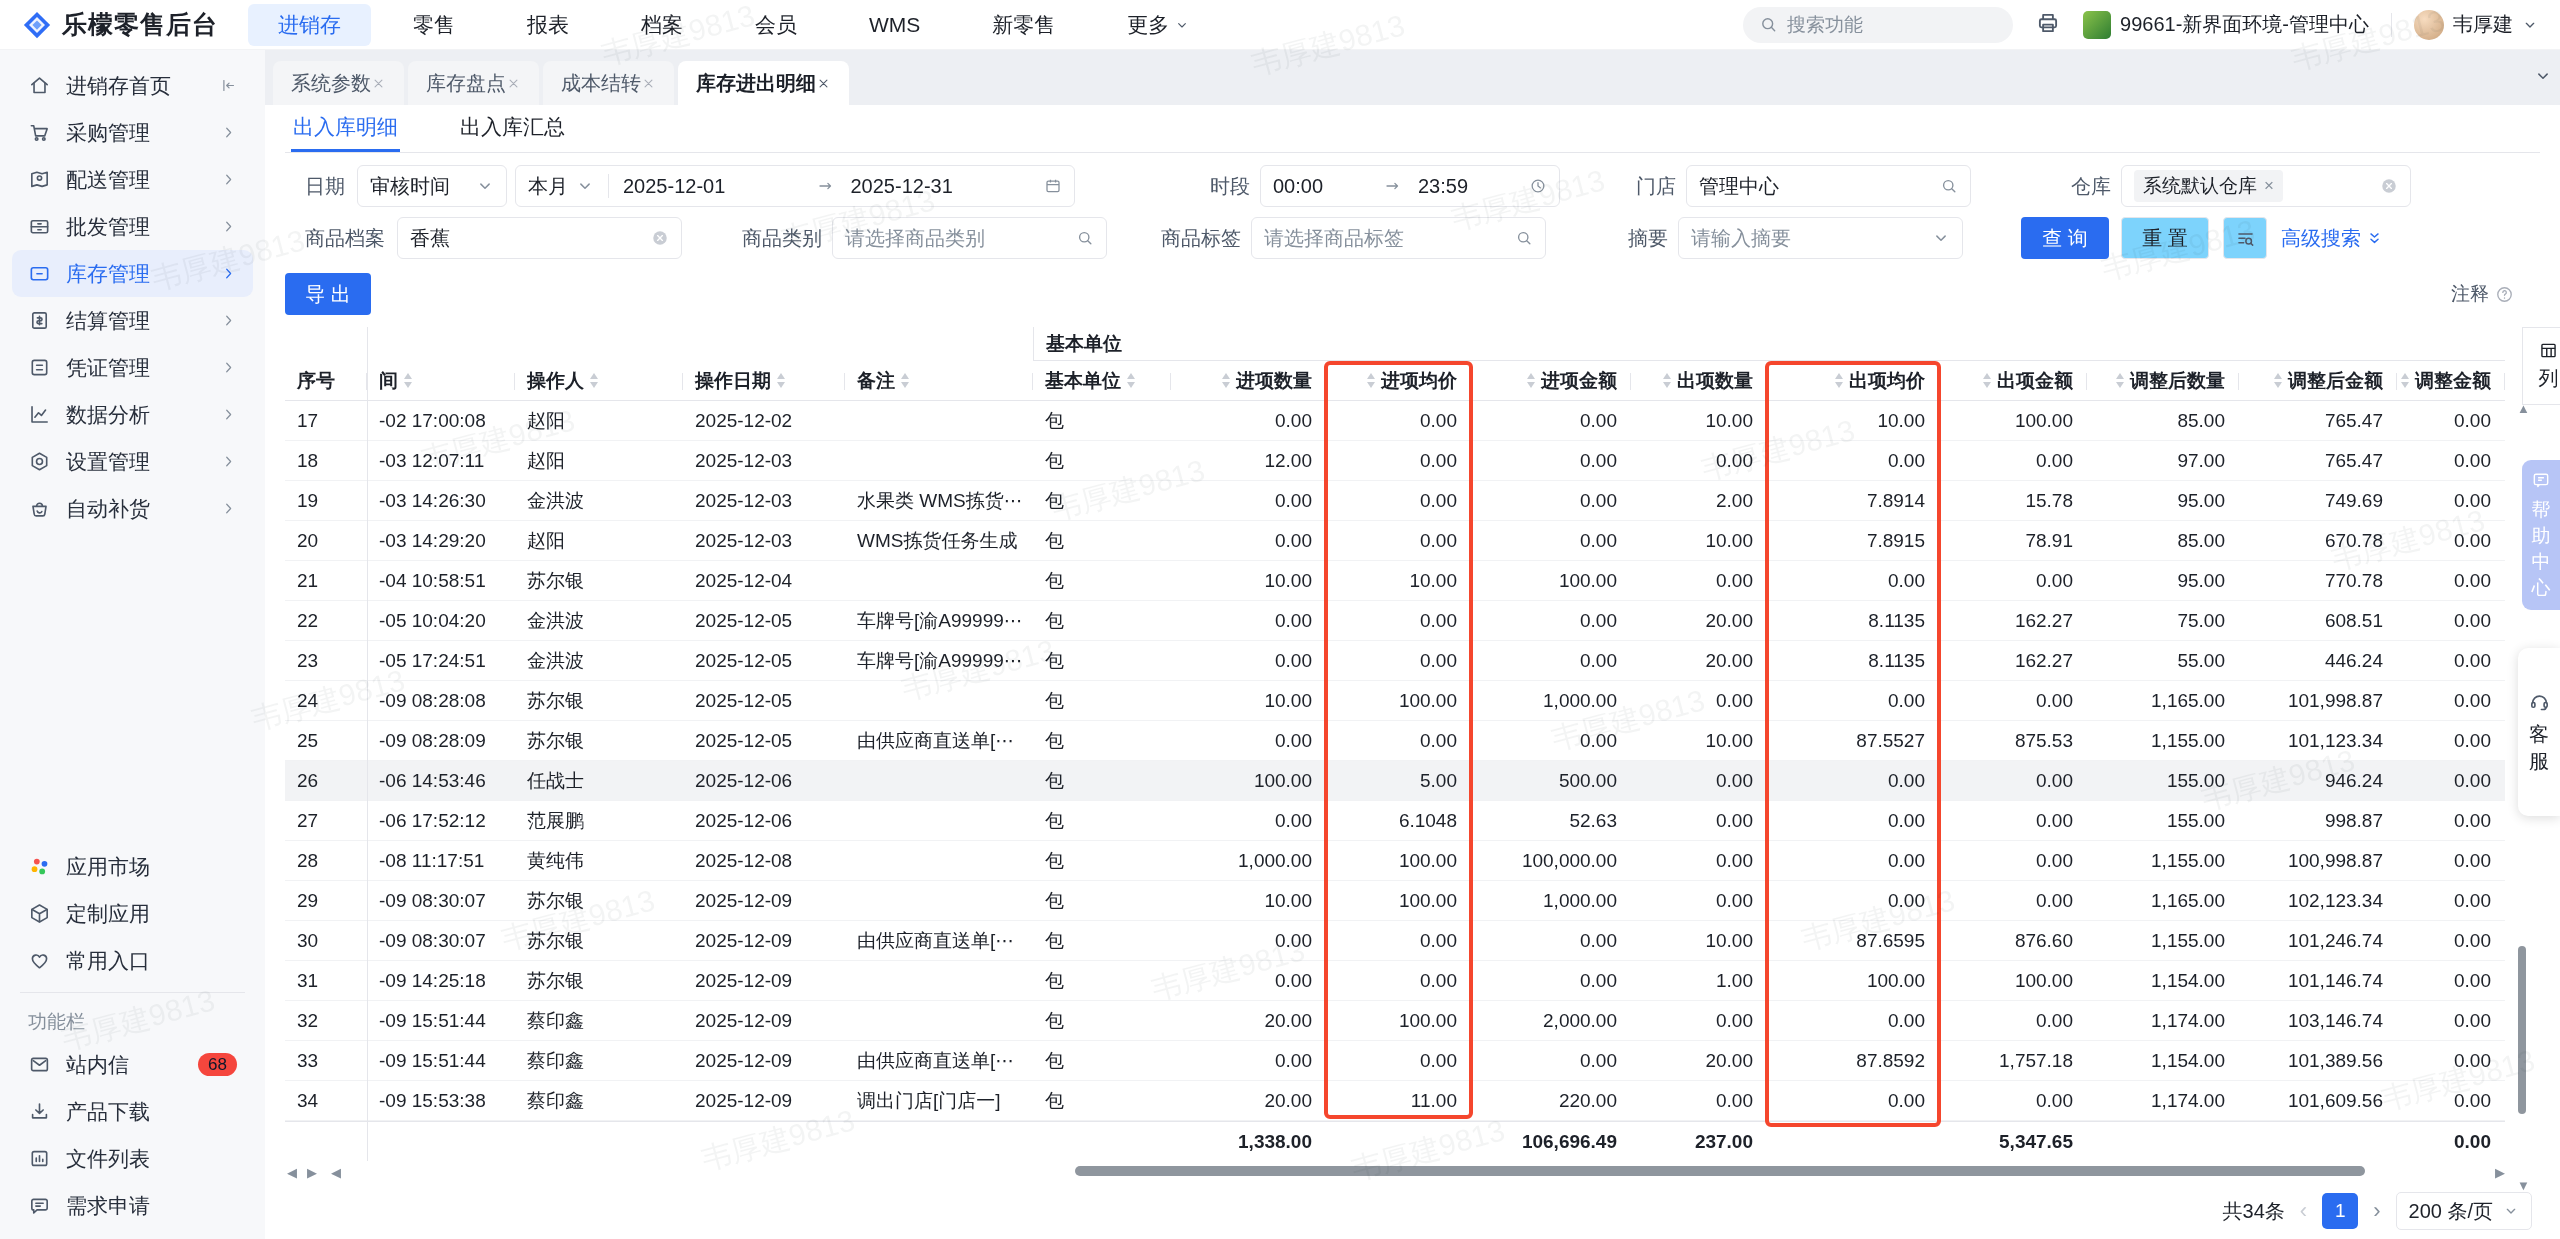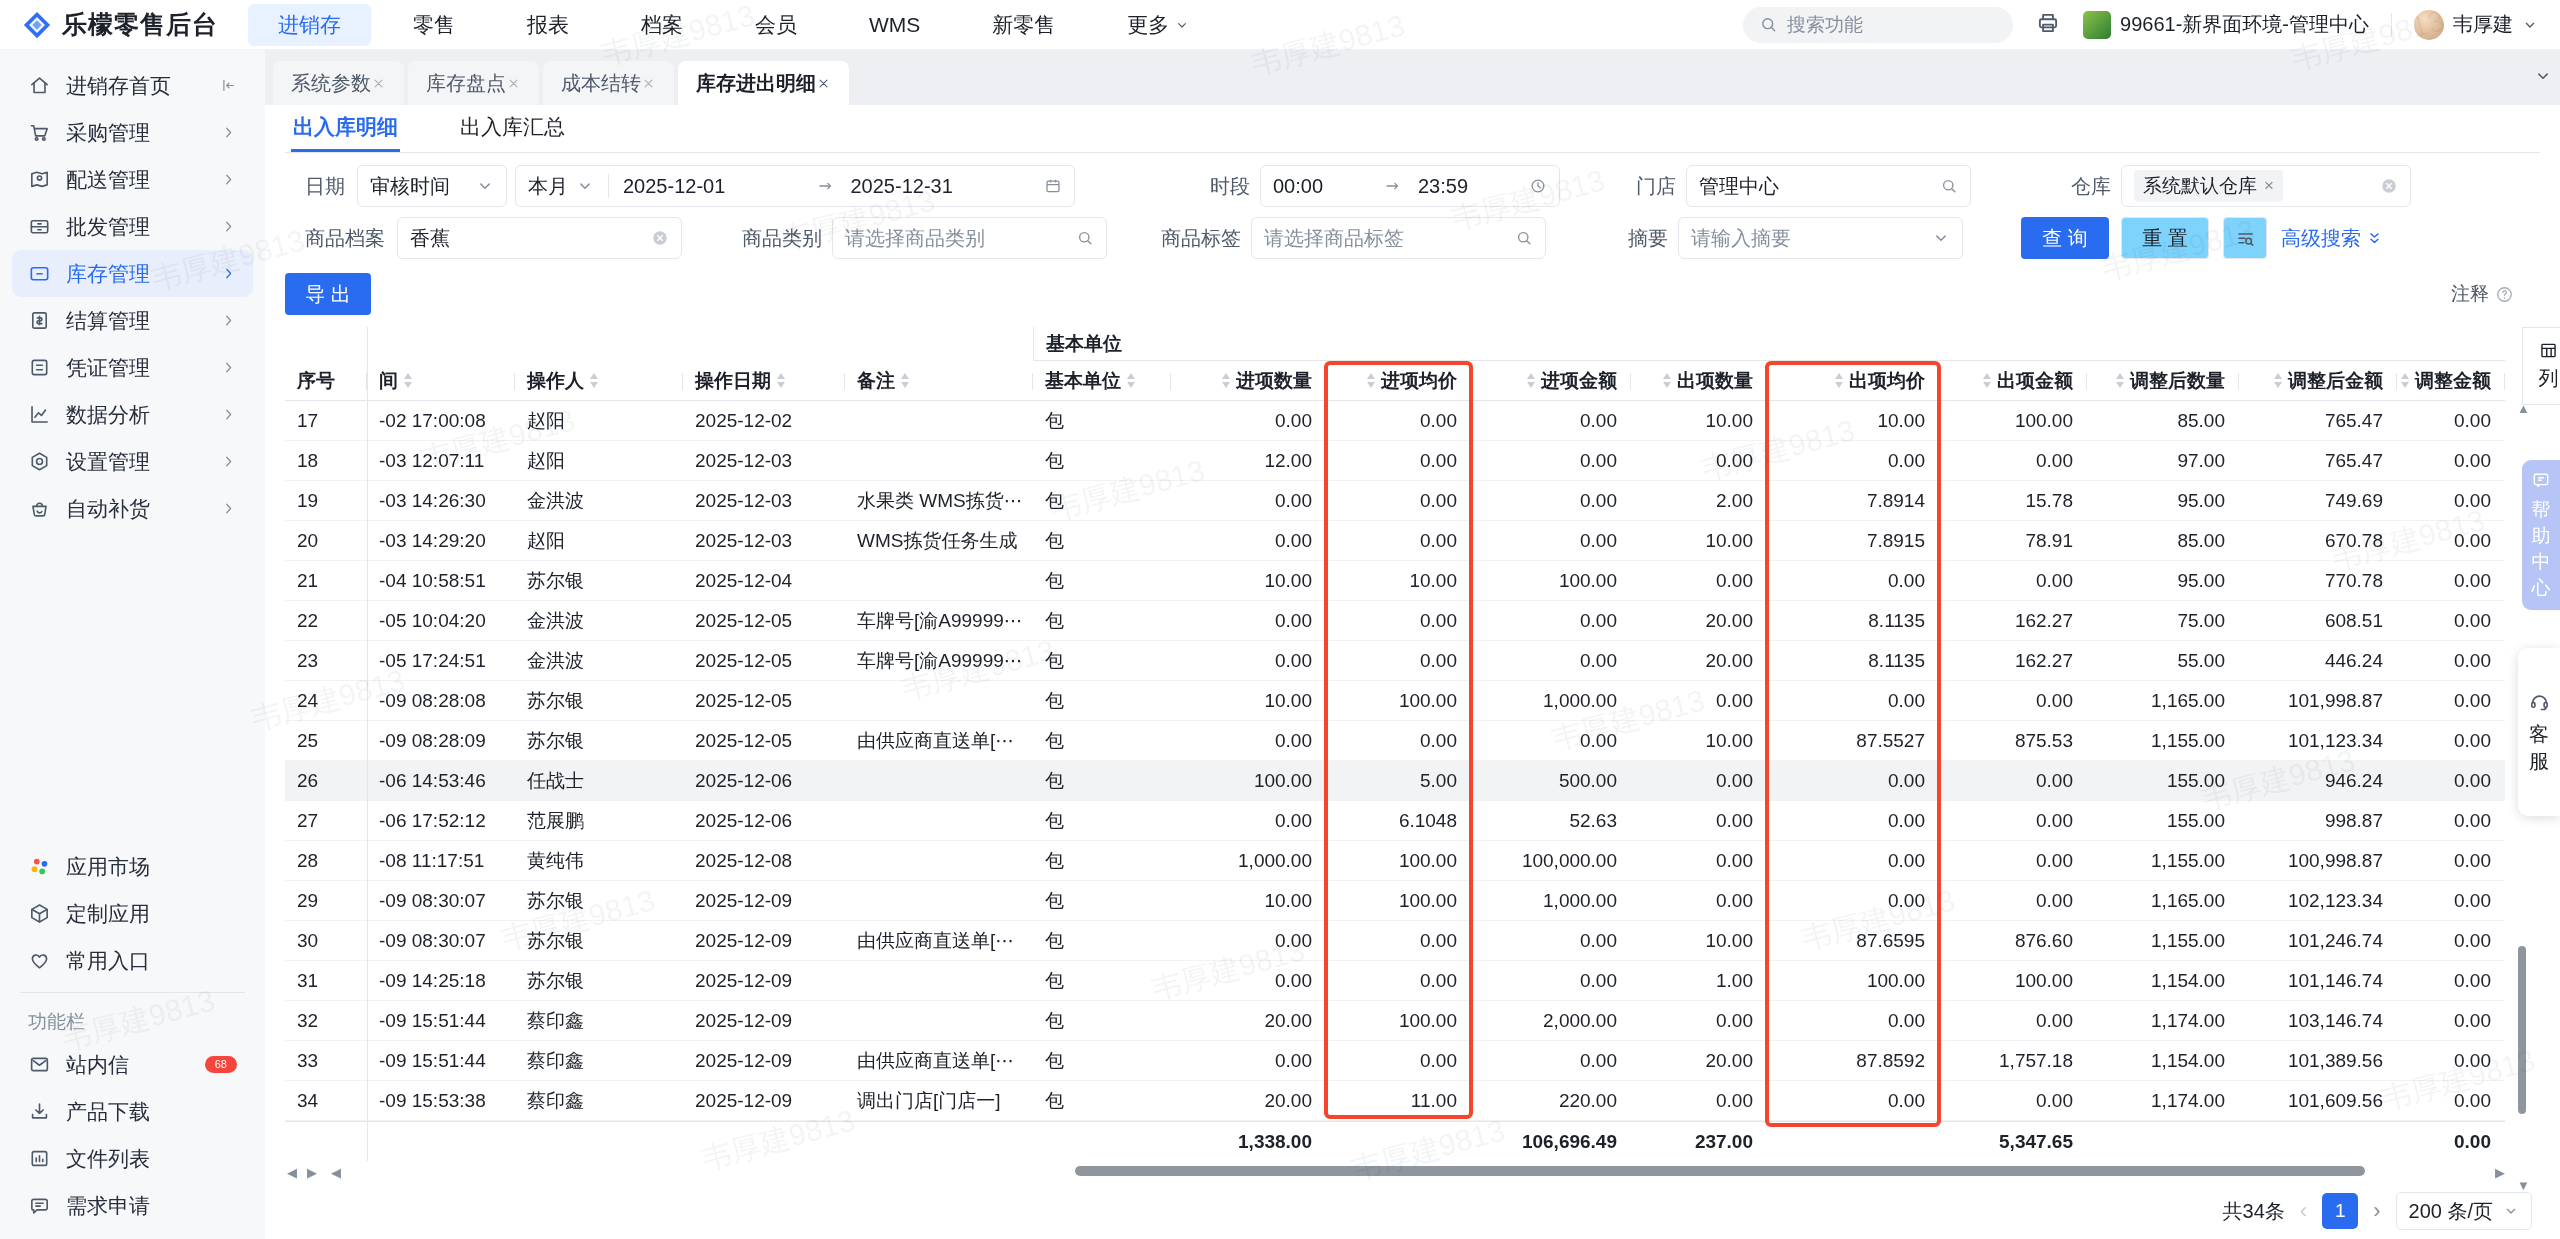--- a/index.html
+++ b/index.html
@@ -30,35 +30,35 @@
 .side-item .ic{width:23px;height:23px;color:#4e5969;flex:none;display:flex}
 .side-item .ic svg{width:23px;height:23px}
 .side-item .lbl{white-space:nowrap}
 .side-item .tail{margin-left:auto;display:flex;align-items:center;color:#86909c}
 .side-item .tail svg{width:17px;height:17px}
 .side-item.active{background:#e8eefc;color:#2a6cf0}
 .side-item.active .ic,.side-item.active .tail{color:#2a6cf0}
 .side-spacer{flex:1}
 .side-divider{border-top:1px solid #e5e6eb;margin:8px 8px}
 .side-section{font-size:19px;color:#86909c;padding:8px 16px 6px;flex:none}
-.badge{margin-left:auto;background:#f5463d;color:#ffffff;border-radius:999px;font-size:11px;padding:3px 10px;line-height:1}
+.badge{margin-left:auto;background:#f5463d;color:#0f172a;border-radius:999px;font-size:17px;padding:3px 10px;line-height:1}
 
 .main{position:absolute;top:50px;left:265px;right:0;bottom:0}
 .tabbar{height:55px;background:#edeff3;display:flex;align-items:flex-end;padding:0 8px}
 .ptab{height:44px;display:flex;align-items:center;gap:0;padding:0 18px;font-size:20px;color:#4e5969;background:#f4f5f7;border-radius:8px 8px 0 0;margin-right:4px;cursor:pointer;white-space:nowrap}
 .ptab svg{width:15px;height:15px;color:#a9aeb8}
 .ptab.active{background:#fff;color:#1d2129;font-weight:600}
 .ptab.active svg{color:#4e5969}
 .tabbar-collapse{margin-left:auto;margin-bottom:16px;color:#4e5969}
 .tabbar-collapse svg{width:18px;height:18px}
 .content{position:absolute;top:55px;left:0;right:0;bottom:0;background:#fff;padding:0 20px}
 
 .subtabs{height:48px;border-bottom:1px solid #e5e6eb;display:flex;gap:58px;padding:0 6px}
 .subtab{font-size:21px;color:#1d2129;display:flex;align-items:center;cursor:pointer;border-bottom:3px solid transparent;padding:0 2px}
-.subtab.active{color:#2a6cf0;font-weight:700;border-bottom-color:#2a6cf0}
+.subtab.active{color:#2a6cf0;font-weight:400;border-bottom-color:#2a6cf0}
 
 .frow{display:flex;align-items:center;margin-top:12px}
 .flabel{font-size:20px;color:#4e5969;text-align:right;flex:none;white-space:nowrap}
 .ctrl{height:42px;border:1px solid #e5e6eb;border-radius:6px;background:#fff;display:flex;align-items:center;padding:0 12px;font-size:20px;gap:8px;flex:none;color:#1d2129}
 .ctrl .ph{color:#86909c;white-space:nowrap}
 .ctrl svg{width:18px;height:18px;color:#86909c;flex:none}
 .ctrl input{border:none;outline:none;font-size:20px;font-family:inherit;color:#1d2129;width:100%;background:transparent}
 .ctrl input::placeholder{color:#86909c}
 .ctrl .grow{flex:1}
 .seg-div{width:1px;height:24px;background:#e5e6eb;margin:0 6px}

